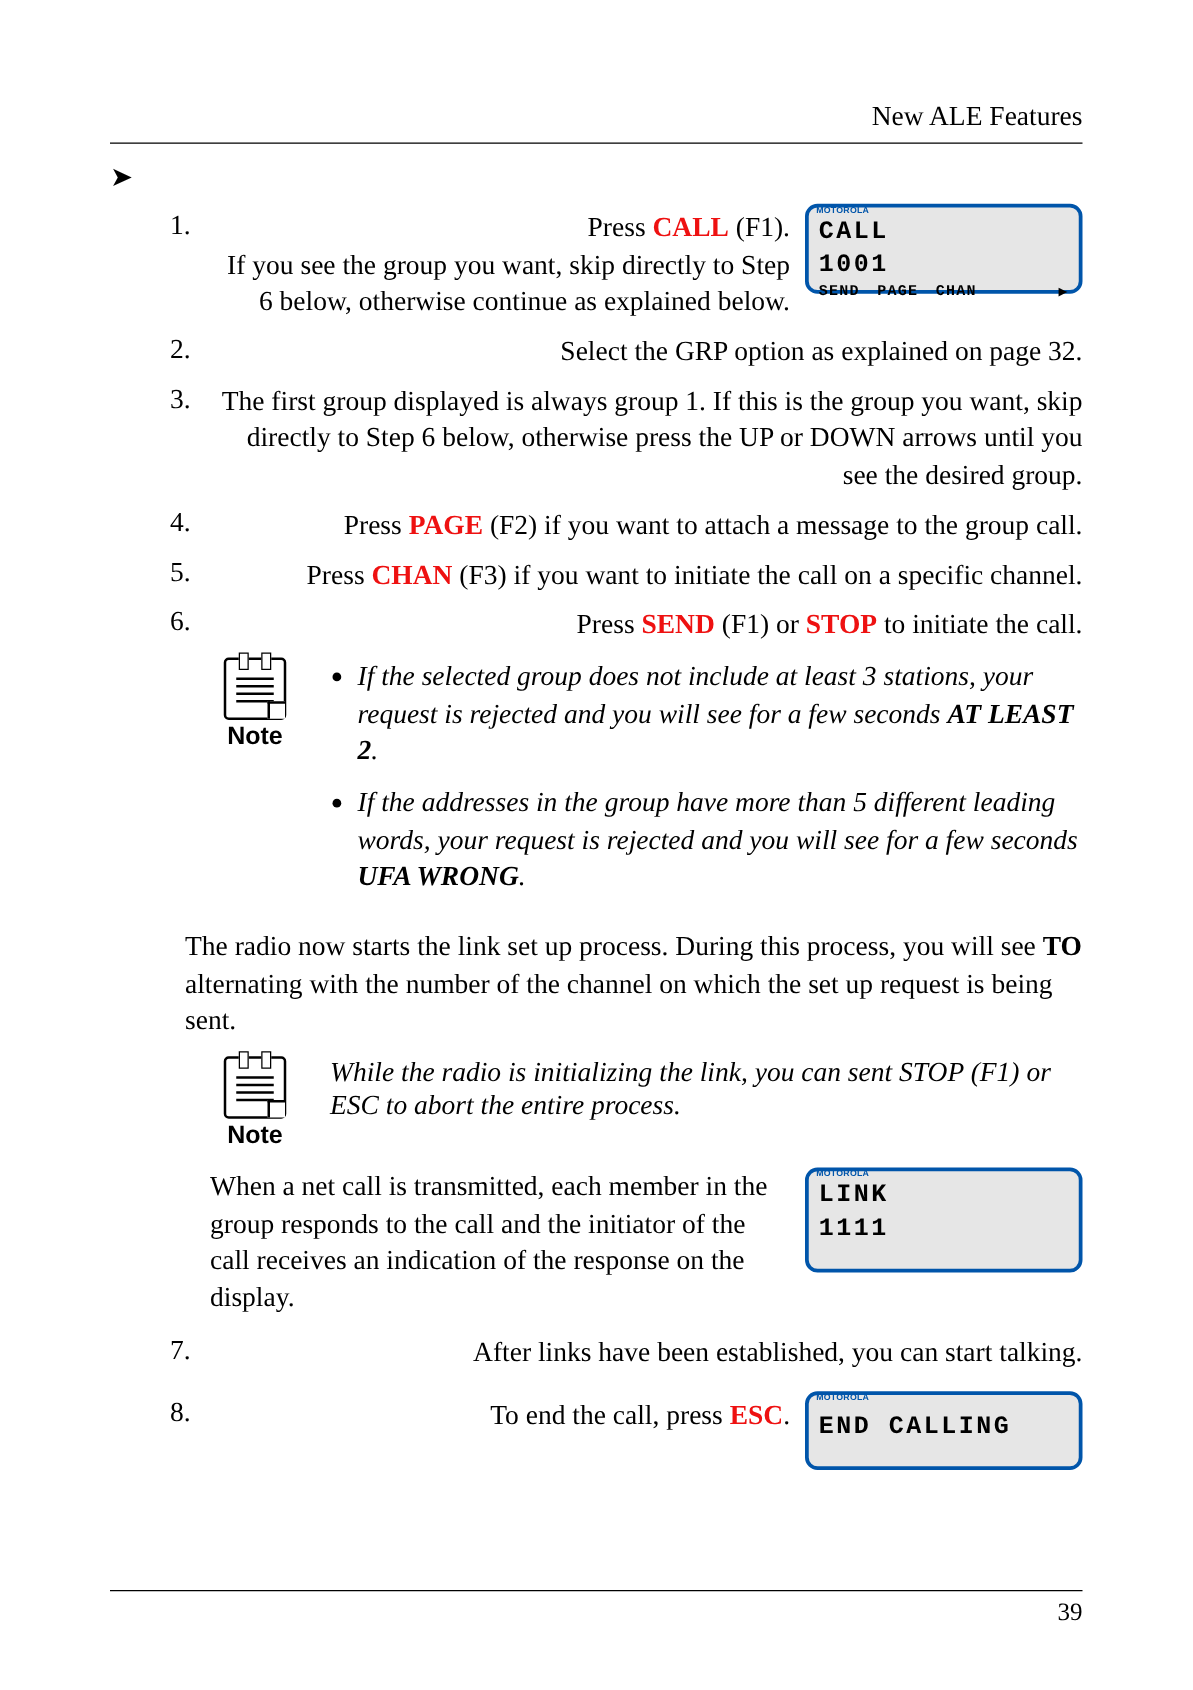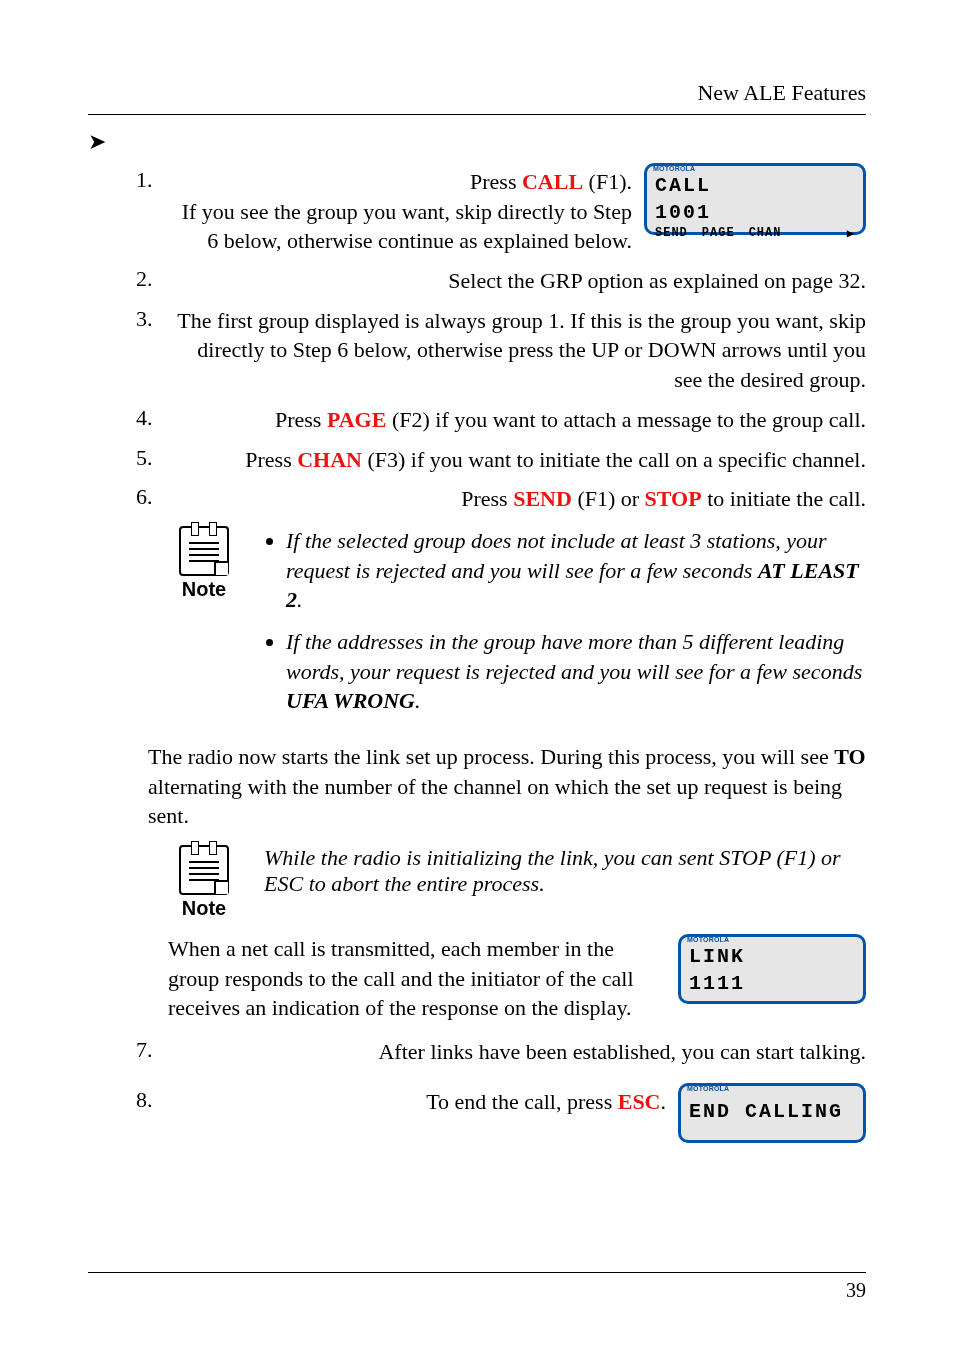--- a/index.html
+++ b/index.html
@@ -177,21 +177,21 @@
     display: flex;
     justify-content: flex-start;
     gap: 14px;
     margin-top: 2px;
   }
   .lcd .soft .more {
     margin-left: auto;
     font-size: 12px;
   }
   .lcd.small { width: 222px; height: 72px; }
-  .lcd.med  { width: 188px; min-height: 60px; padding-bottom: 6px;}
+  .lcd.med  { width: 222px; min-height: 60px; padding-bottom: 20px;}
 
   .footer {
     position: absolute;
     bottom: 50px;
     left: 88px;
     right: 88px;
   }
   .footer-line {
     border-top: 1px solid #000;
     margin-bottom: 6px;

